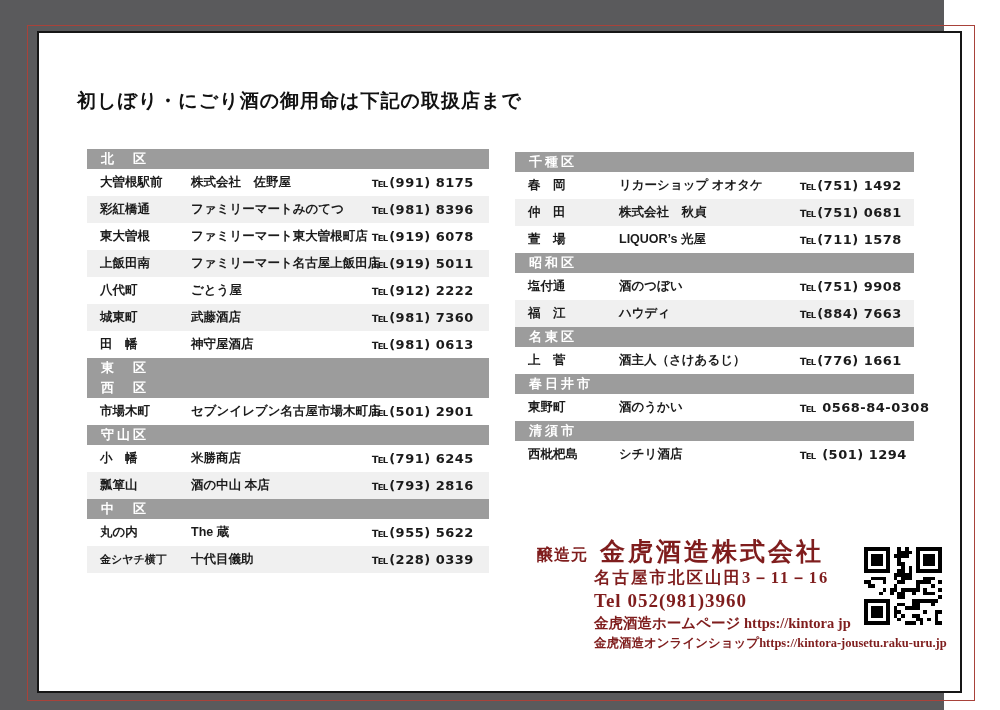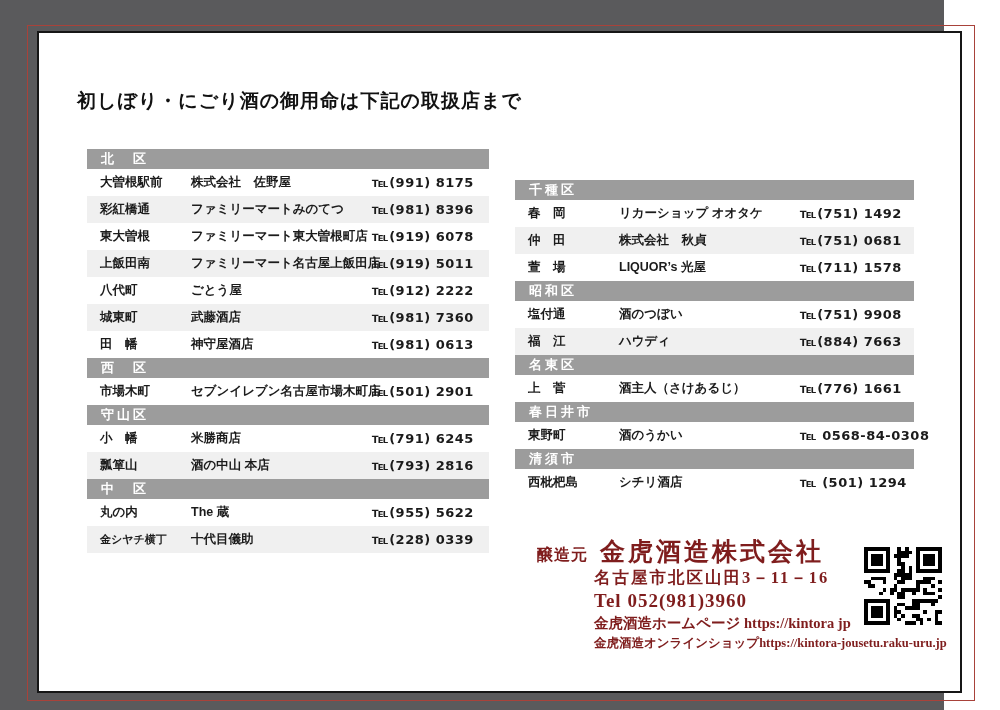--- a/index.html
+++ b/index.html
@@ -9,21 +9,21 @@
   .redline{position:absolute;left:27px;top:25px;width:948px;height:676px;
            border:1px solid var(--frame-line,#a8423a);box-sizing:border-box;}
   .page{position:absolute;left:37px;top:31px;width:925px;height:662px;
         background:#fff;border:2px solid var(--page-border,#161616);box-sizing:border-box;
         color:var(--text,#1b1b1b);}
   .title{position:absolute;left:38px;top:55px;margin:0;
          font-family:"Liberation Serif","DejaVu Serif",serif;
          font-size:19px;font-weight:700;letter-spacing:1px;color:#111;}
   .col{position:absolute;top:116px;width:402px;}
   .col-left{left:48px;}
-  .col-right{left:476px;top:119px;width:399px;margin-top:28px;}
+  .col-right{left:476px;top:119px;width:399px;}
   .sec-header{height:20px;line-height:20px;background:var(--header-bar,#9c9c9c);
               color:var(--header-text,#fff);font-size:13px;font-weight:700;
               padding-left:14px;letter-spacing:3px;box-sizing:border-box;}
   .row{display:grid;grid-template-columns:91px 181px auto;align-items:center;
        height:27px;padding-left:13px;box-sizing:border-box;
        font-size:12.5px;font-weight:700;white-space:nowrap;}
   .row.alt{background:var(--row-alt,#f0f0f0);}
   .row.small .place{font-size:11px;}
   .row .phone{font-family:"DejaVu Sans","Liberation Sans",sans-serif;
               font-size:13px;letter-spacing:0.5px;}
@@ -82,20 +82,21 @@
             <span class="store">武藤酒店</span>
             <span class="phone">℡(981) 7360</span>
           </div>
           <div class="row">
             <span class="place">田　幡</span>
             <span class="store">神守屋酒店</span>
             <span class="phone">℡(981) 0613</span>
           </div>
         </div>
         <div class="section">
+          <div class="sec-header">東　区</div>
         </div>
         <div class="section">
           <div class="sec-header">西　区</div>
           <div class="row">
             <span class="place">市場木町</span>
             <span class="store">セブンイレブン名古屋市場木町店</span>
             <span class="phone">℡(501) 2901</span>
           </div>
         </div>
         <div class="section">

